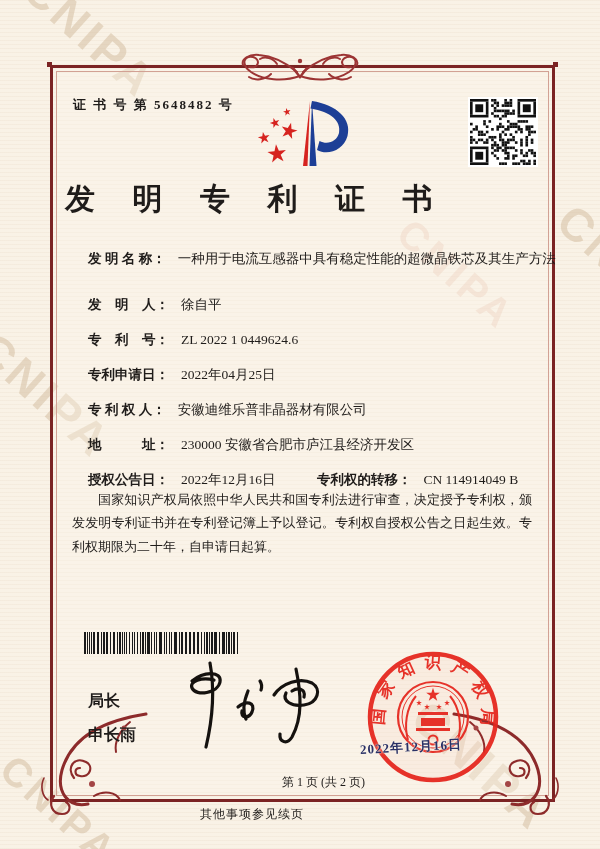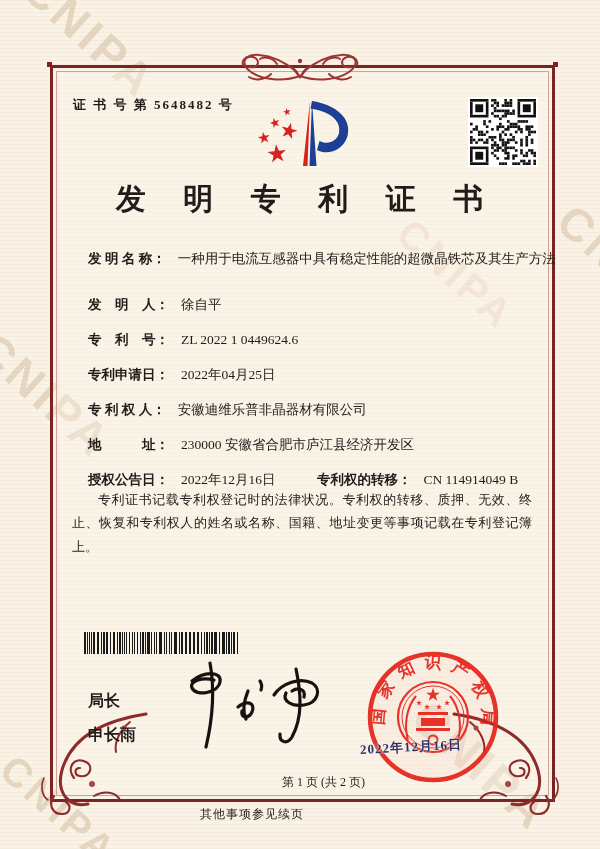--- a/index.html
+++ b/index.html
@@ -26,21 +26,21 @@
   }
   .frame::before{content:'';position:absolute;inset:3px;border:1px solid #d2a194;pointer-events:none;}
   .corner-dot{position:absolute;width:5px;height:5px;background:#7b2323;z-index:3;}
   .ornament-top{position:absolute;left:205px;top:46px;z-index:4;}
   .flourish{position:absolute;z-index:4;}
   .cert-no{position:absolute;left:73px;top:96px;z-index:5;font-size:13px;font-weight:bold;letter-spacing:2px;}
   .logo{position:absolute;left:240px;top:88px;z-index:5;}
   .qr{position:absolute;left:468px;top:97px;width:66px;height:66px;background:#fff;z-index:5;padding:2px;}
   .title{
     position:absolute;left:50px;top:179px;width:499px;z-index:5;
-    text-align:center;font-size:30px;font-weight:bold;letter-spacing:15px;text-indent:15px;
+    text-align:left;font-size:30px;font-weight:bold;letter-spacing:15px;text-indent:15px;
   }
   .field{position:absolute;left:88px;z-index:5;font-size:13.5px;white-space:nowrap;}
   .field .lab{font-weight:bold;text-align:right;}
   .field .val{font-weight:normal;margin-left:12px;}
   .field .lab2{font-weight:bold;margin-left:38px;}
   .body-text{position:absolute;left:72px;top:488px;width:460px;z-index:5;font-size:13px;line-height:1.8;text-align:justify;}
   .body-text p{margin:0;text-indent:2em;}
   .barcode{position:absolute;left:84px;top:632px;z-index:5;}
   .issuer{position:absolute;left:88px;top:684px;z-index:5;font-size:16px;font-weight:bold;line-height:2.1;}
   .signature{position:absolute;left:168px;top:655px;z-index:6;}
@@ -343,21 +343,21 @@
 </div>
 <div class="field" style="top:436px;">
   <span class="lab">地　　　址：</span><span class="val">230000 安徽省合肥市庐江县经济开发区</span>
 </div>
 <div class="field" style="top:471px;">
   <span class="lab">授权公告日：</span><span class="val">2022年12月16日</span>
   <span class="lab lab2">专利权的转移：</span><span class="val">CN 114914049 B</span>
 </div>
 
 <div class="body-text">
-  <p>专利证书记载专利权登记时的法律状况。专利权的转移、质押、无效、终止、恢复和专利权人的姓名或名称、国籍、地址变更等事项记载在专利登记簿上。</p>
+  <p>国家知识产权局依照中华人民共和国专利法进行审查，决定授予专利权，颁发发明专利证书并在专利登记簿上予以登记。专利权自授权公告之日起生效。专利权期限为二十年，自申请日起算。</p>
 </div>
 
 <svg class="barcode" id="barcode-svg" width="156" height="22">
     <rect x="0" y="0" width="2" height="22" fill="#1a1a1a"></rect>
     <rect x="3" y="0" width="1" height="22" fill="#1a1a1a"></rect>
     <rect x="5" y="0" width="1" height="22" fill="#1a1a1a"></rect>
     <rect x="7" y="0" width="1" height="22" fill="#1a1a1a"></rect>
     <rect x="9" y="0" width="2" height="22" fill="#1a1a1a"></rect>
     <rect x="13" y="0" width="2" height="22" fill="#1a1a1a"></rect>
     <rect x="17" y="0" width="1" height="22" fill="#1a1a1a"></rect>

